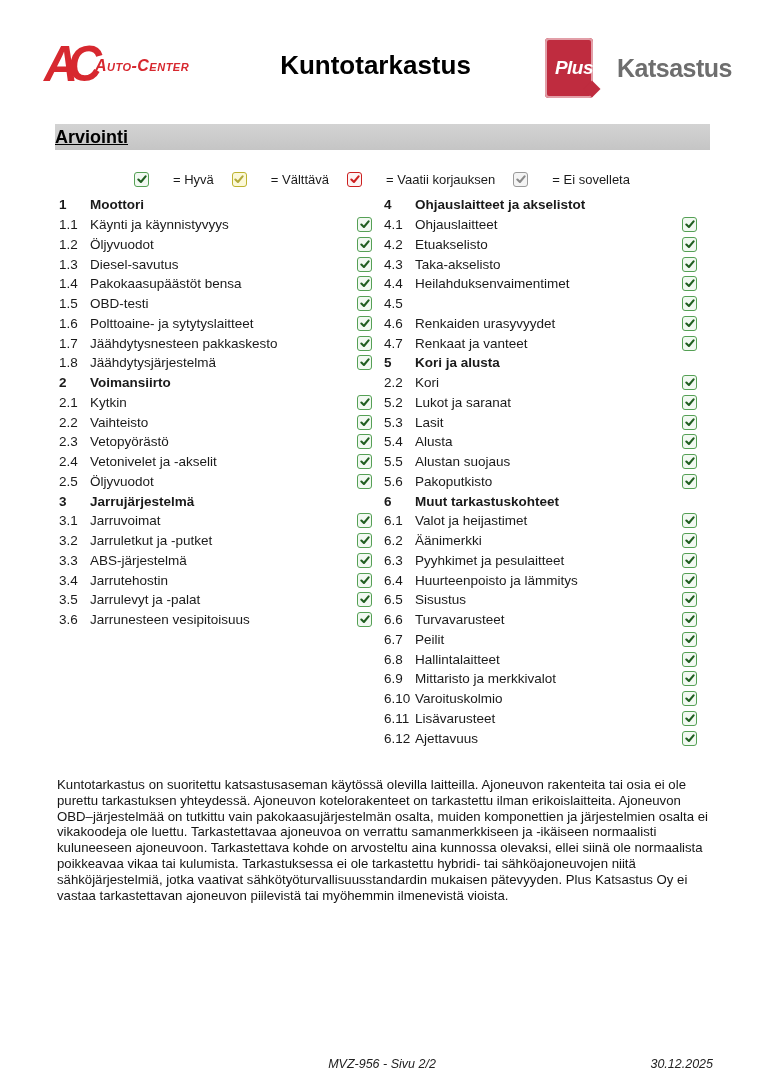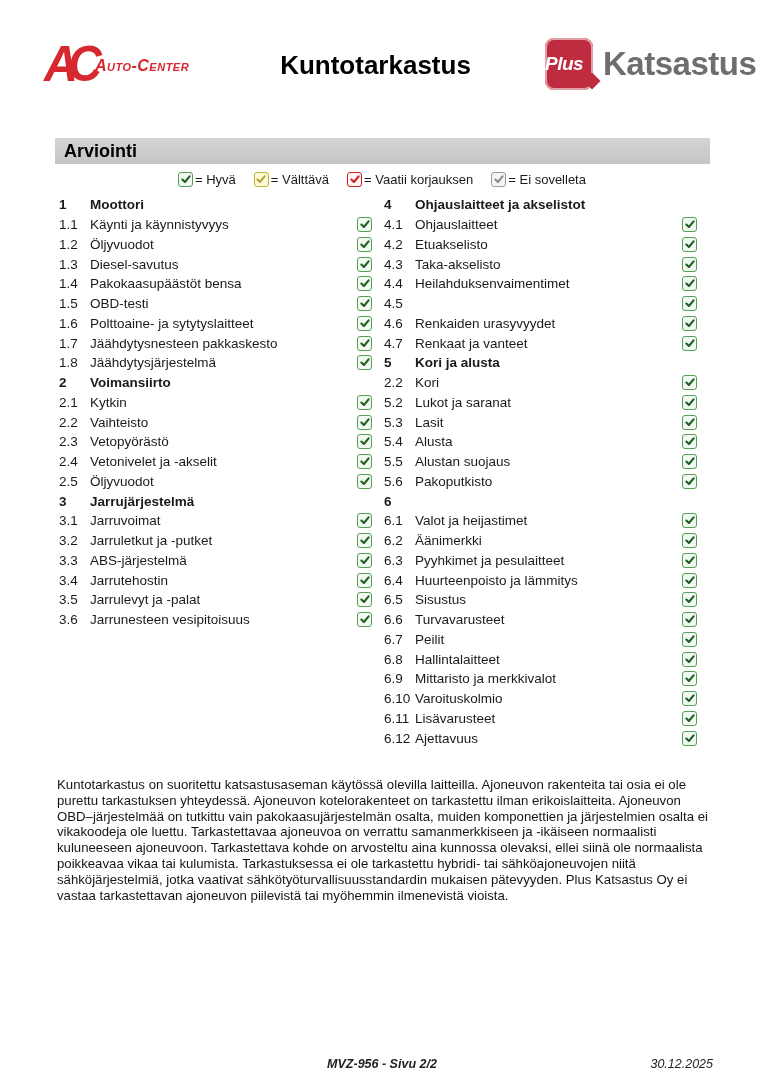--- a/index.html
+++ b/index.html
@@ -32,58 +32,58 @@
     position: absolute; left: 0; right: 13px; top: 50px;
     text-align: center; font-weight: bold; font-size: 26px;
     color: #000;
   }
   .plus-logo {
     position: absolute; left: 545px; top: 38px;
     display: flex; align-items: center;
   }
   .plus-badge {
     position: relative;
-    width: 48px; height: 52px;
+    width: 48px; height: 60px;
     background: var(--plus-red);
-    border-radius: 9px;
-    display: flex; align-items: center; justify-content: flex-start;
+    border-radius: 4px;
+    display: flex; align-items: center; justify-content: flex-end;
     box-shadow: inset 0 0 0 2px rgba(255,255,255,.55), inset 0 0 0 4px var(--plus-red);
   }
   .plus-badge-text {
     color: #fff; font-style: italic; font-weight: bold; font-size: 19px;
     letter-spacing: -0.5px;
   }
   .plus-tail {
     position: absolute; right: -5px; bottom: 3px;
     width: 12px; height: 12px;
     background: var(--plus-red);
     transform: rotate(45deg);
   }
   .plus-name {
-    margin-left: 10px;
-    color: var(--logo-gray); font-weight: bold; font-size: 33px;
+    margin-left: 24px;
+    color: var(--logo-gray); font-weight: bold; font-size: 25px;
     letter-spacing: -0.5px;
   }
 
   
   .assessment-bar {
-    position: absolute; left: 55px; top: 138px;
+    position: absolute; left: 55px; top: 124px;
     width: 655px; height: 26px;
     background: linear-gradient(var(--bar-gray-light), var(--bar-gray));
-    line-height: 26px; padding-left: 9px;
-    font-weight: bold; font-size: 18px; color: #000;
+    line-height: 26px; 
+    font-weight: bold; font-size: 18px; color: #000; text-decoration: underline;
   }
 
   
   .legend {
     position: absolute; left: 0; top: 170px; width: 764px;
     display: flex; justify-content: center; align-items: center;
     gap: 18px; height: 18px;
   }
-  .legend-item { display: inline-flex; align-items: center; gap: 2px; }
+  .legend-item { display: inline-flex; align-items: center; gap: 24px; }
   .legend-label { font-size: 13px; color: #1a1a1a; }
 
   
   .cb {
     width: 15px; height: 15px; flex: 0 0 15px;
     border: 1.5px solid; border-radius: 3px;
     display: inline-flex; align-items: center; justify-content: center;
   }
   .cb .tick { width: 10px; height: 9px; display: block; }
   .cb.good   { border-color: var(--good-border);   background: var(--good-bg);   color: var(--good-tick); }
@@ -109,21 +109,21 @@
 
   
   .disclaimer {
     position: absolute; left: 57px; top: 777px; width: 660px;
     font-size: 13.2px; line-height: 15.8px; color: #151515;
   }
 
   
   .footer-center {
     position: absolute; left: 0; right: 0; top: 1057px;
-    text-align: center; font-style: italic; font-size: 12.5px; color: #222; font-weight: bold;
+    text-align: center; font-style: italic; font-size: 12.5px; color: #222;
   }
   .footer-right {
     position: absolute; right: 51px; top: 1057px;
     font-style: italic; font-size: 12.5px; color: #222;
   }
 </style>
 </head>
 <body>
 
 <div class="ac-logo">
@@ -483,20 +483,21 @@
       <span class="num">5.6</span>
       <span class="label">Pakoputkisto</span>
       <span class="cb good">
         <svg class="tick" viewBox="0 0 10 9">
           <path d="M1.4 4.6 L3.9 7 L8.6 1.4" fill="none" stroke="currentColor" stroke-width="2.1" stroke-linecap="round" stroke-linejoin="round"></path>
         </svg>
       </span>
     </div>
     <div class="row section">
       <span class="num">6</span>
+      <span class="label">Muut tarkastuskohteet</span>
     </div>
     <div class="row">
       <span class="num">6.1</span>
       <span class="label">Valot ja heijastimet</span>
       <span class="cb good">
         <svg class="tick" viewBox="0 0 10 9">
           <path d="M1.4 4.6 L3.9 7 L8.6 1.4" fill="none" stroke="currentColor" stroke-width="2.1" stroke-linecap="round" stroke-linejoin="round"></path>
         </svg>
       </span>
     </div>

